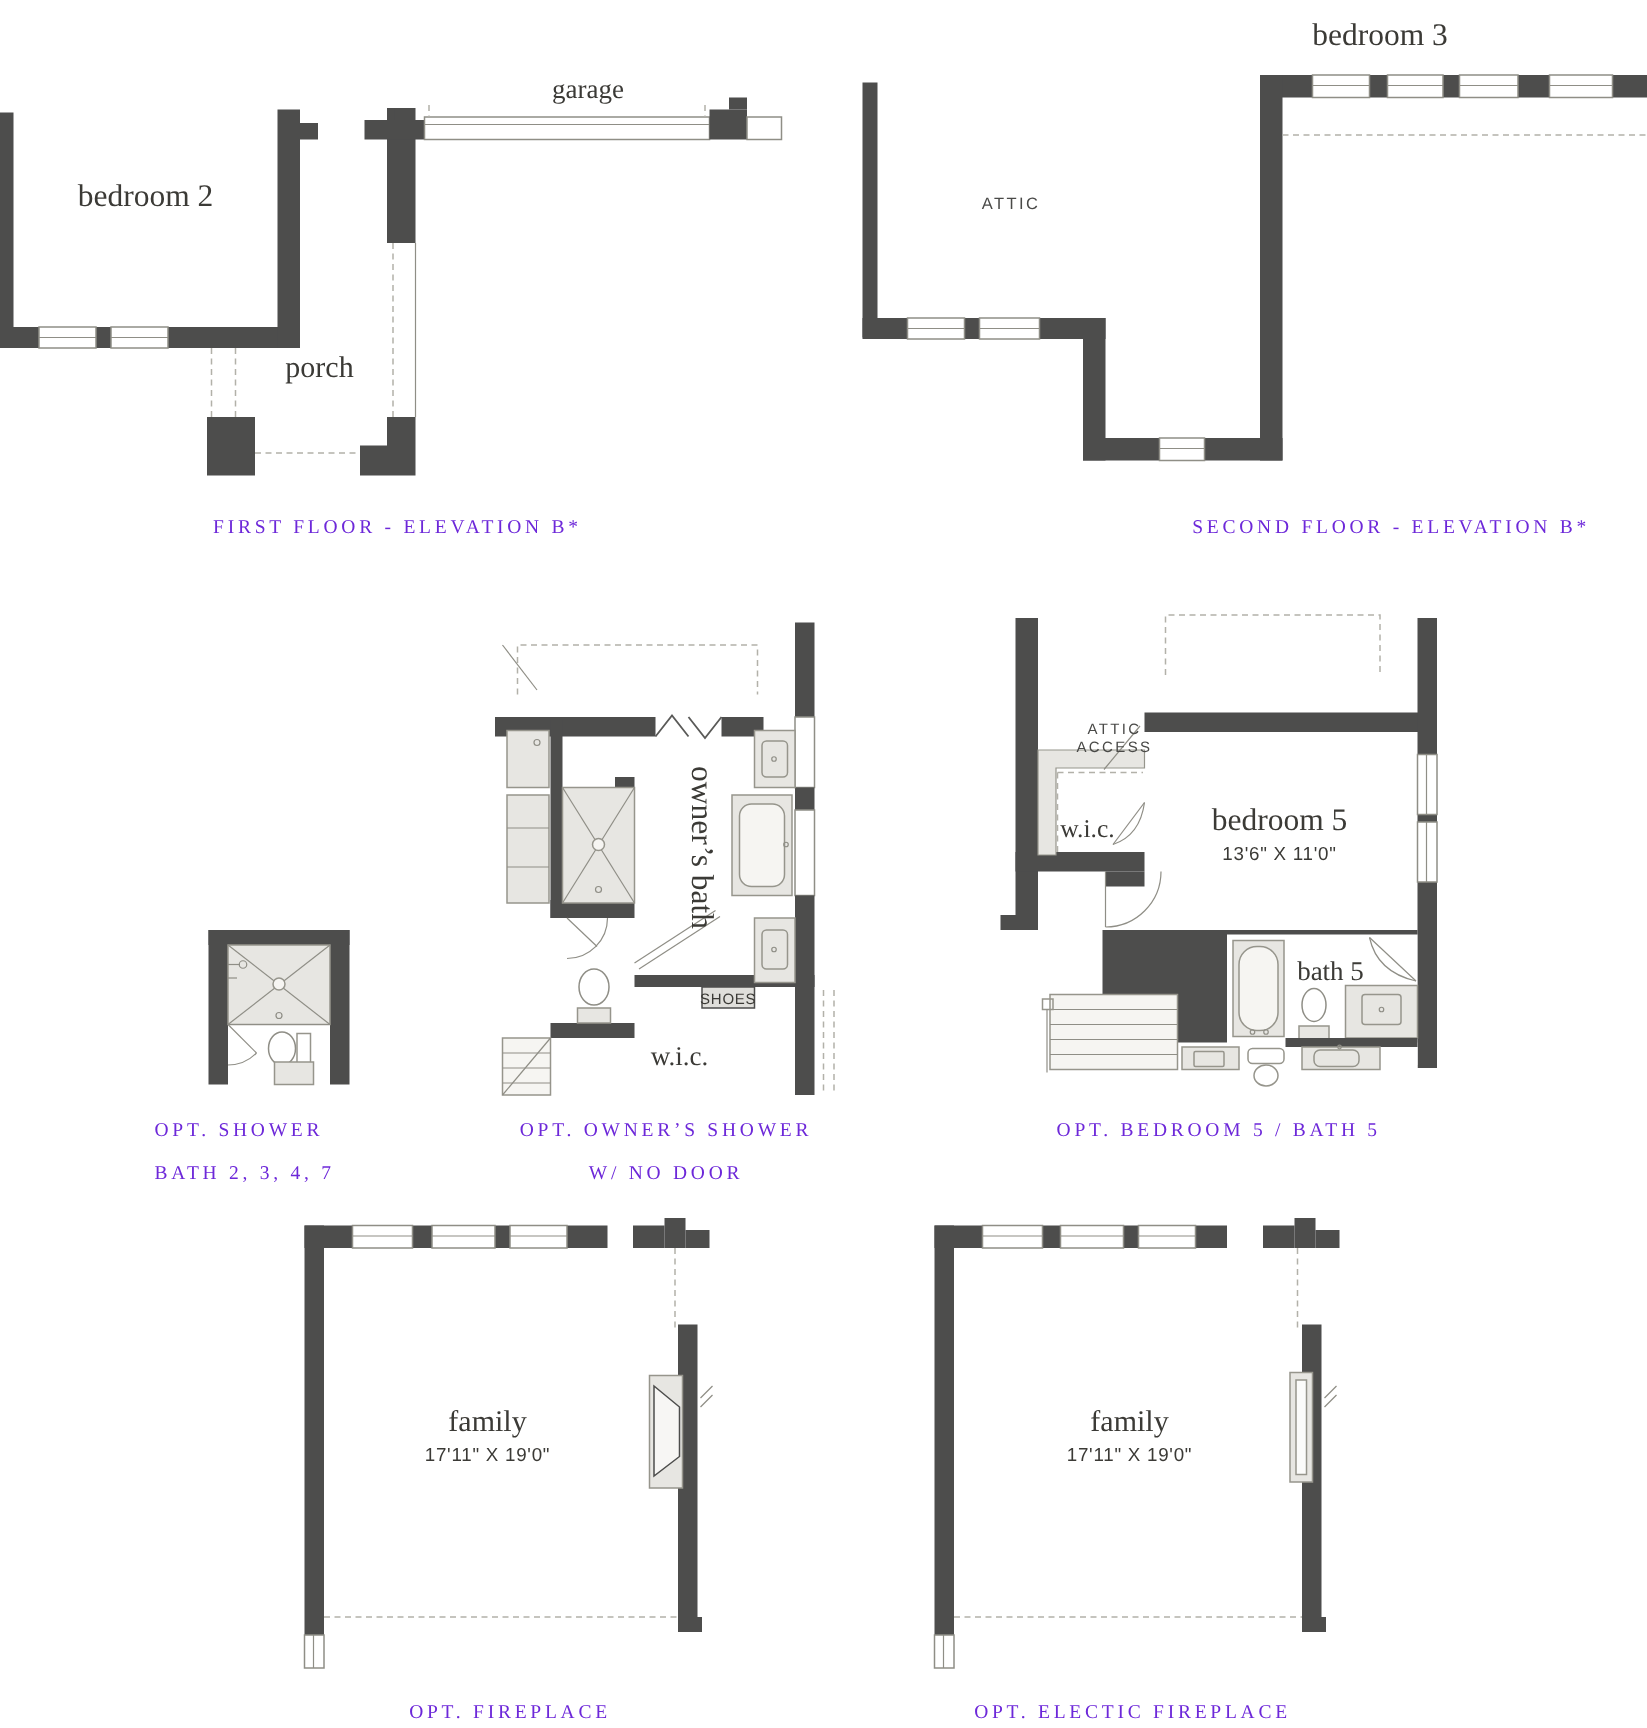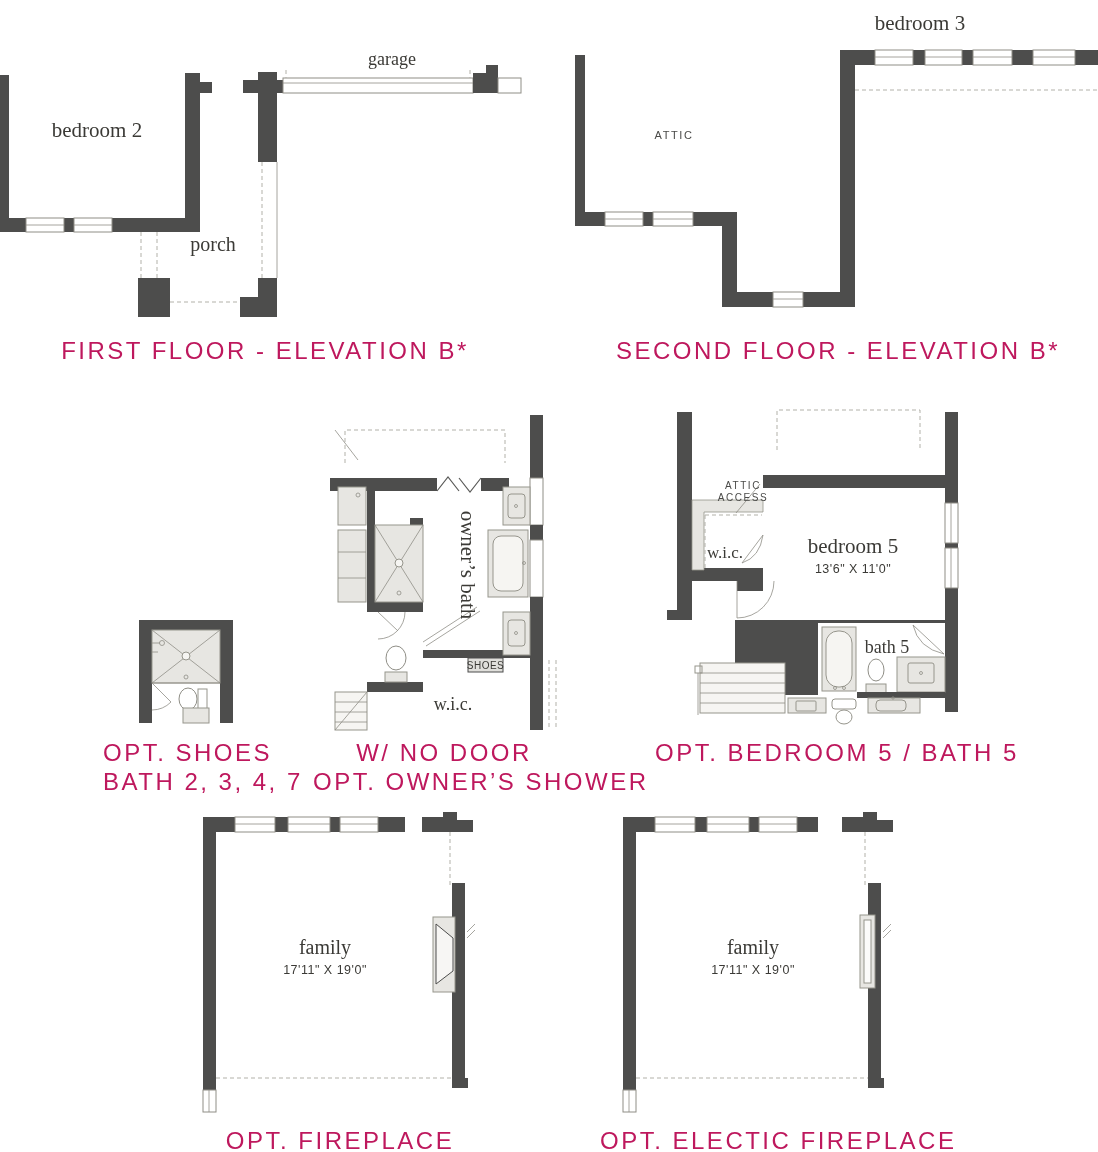--- a/index.html
+++ b/index.html
@@ -14,22 +14,22 @@
   .thin{fill:none;stroke:#96958c;stroke-width:1;}
   .thin2{fill:none;stroke:#8f8e86;stroke-width:0.8;}
   .dash{fill:none;stroke:#b2b1a9;stroke-width:1;stroke-dasharray:4 3;}
   .break{fill:none;stroke:#5a5a58;stroke-width:1.2;}
   
   text{fill:#3b3a36;}
   .serif{font-family:"Liberation Serif",serif;}
   .sans{font-family:"Liberation Sans",sans-serif;}
   .caps{letter-spacing:1.6px;fill:#4a4a48;}
   .dims{letter-spacing:0.5px;fill:#3b3a36;}
-  .title{position:absolute;font-family:Liberation Sans, sans-serif;color:#be185d;
-         font-size:24px;letter-spacing:2.5px;line-height:29px;white-space:nowrap;}
+  .title{position:absolute;font-family:Liberation Serif, serif;color:#6d28d9;
+         font-size:13px;letter-spacing:2.5px;line-height:29px;white-space:nowrap;}
   .center{text-align:center;}
 </style>
 </head>
 <body>
 
 <div class="sheet">
 
   <svg class="plan" style="left:0;top:40px" width="549" height="312" viewBox="0 0 549 312">
     <g>
       <rect class="wall" x="0" y="35" width="9" height="157"></rect>
@@ -115,21 +115,21 @@
     </g>
     <g>
       <line class="thin2" x1="13" y1="68" x2="32" y2="87"></line>
       <path class="thin2" d="M13 95 A27 27 0 0 0 32 87"></path>
       <ellipse class="win" cx="49" cy="84" rx="9" ry="11"></ellipse>
       <rect class="thin" x="59" y="74" width="9" height="20"></rect>
       <rect class="fixture" x="44" y="93" width="26" height="15"></rect>
     </g>
   </svg>
   <div class="title" style="left:103px;top:738px;">
-    <div>OPT. SHOES</div>
+    <div>OPT. SHOWER</div>
     <div>BATH 2, 3, 4, 7</div>
   </div>
 
   <svg class="plan" style="left:330px;top:415px" width="230" height="315" viewBox="0 0 230 315">
     <g>
       <polyline class="dash" points="15,48 15,15 175,15 175,48"></polyline>
       <line class="thin2" x1="5" y1="15" x2="28" y2="45"></line>
       <rect class="wall" x="0" y="63" width="107" height="13"></rect>
       <path class="break" d="M107 76 L118 62 L129 76 M129 63 L140 77 L151 63"></path>
       <rect class="wall" x="151" y="63" width="28" height="13"></rect>
@@ -187,22 +187,22 @@
       <line class="dash" x1="226" y1="245" x2="226" y2="315"></line>
     </g>
     <g>
       <rect x="138" y="243" width="35" height="14" fill="#e0dfdb" stroke="#4d4d4c" stroke-width="1"></rect>
       <text class="sans" x="155.5" y="254" font-size="10" text-anchor="middle" letter-spacing="0.5">SHOES</text>
     </g>
     <text class="serif" transform="translate(131,150) rotate(90)" font-size="21" text-anchor="middle">owner’s bath</text>
     <text class="serif" x="123" y="295" font-size="18" text-anchor="middle">w.i.c.</text>
   </svg>
   <div class="title center" style="left:313px;top:738px;width:262px;">
+    <div>OPT. OWNER’S SHOWER</div>
     <div>W/ NO DOOR</div>
-    <div>OPT. OWNER’S SHOWER</div>
   </div>
 
   <svg class="plan" style="left:660px;top:405px" width="340" height="330" viewBox="0 0 340 330">
     <g>
       <polyline class="dash" points="117,45 117,5 260,5 260,45"></polyline>
       <rect class="wall" x="17" y="7" width="15" height="198"></rect>
       <rect class="wall" x="7" y="205" width="25" height="10"></rect>
       <rect class="wall" x="103" y="70" width="195" height="13"></rect>
       <rect class="wall" x="285" y="7" width="13" height="300"></rect>
       <rect class="win" x="285" y="98" width="13" height="40"></rect>

